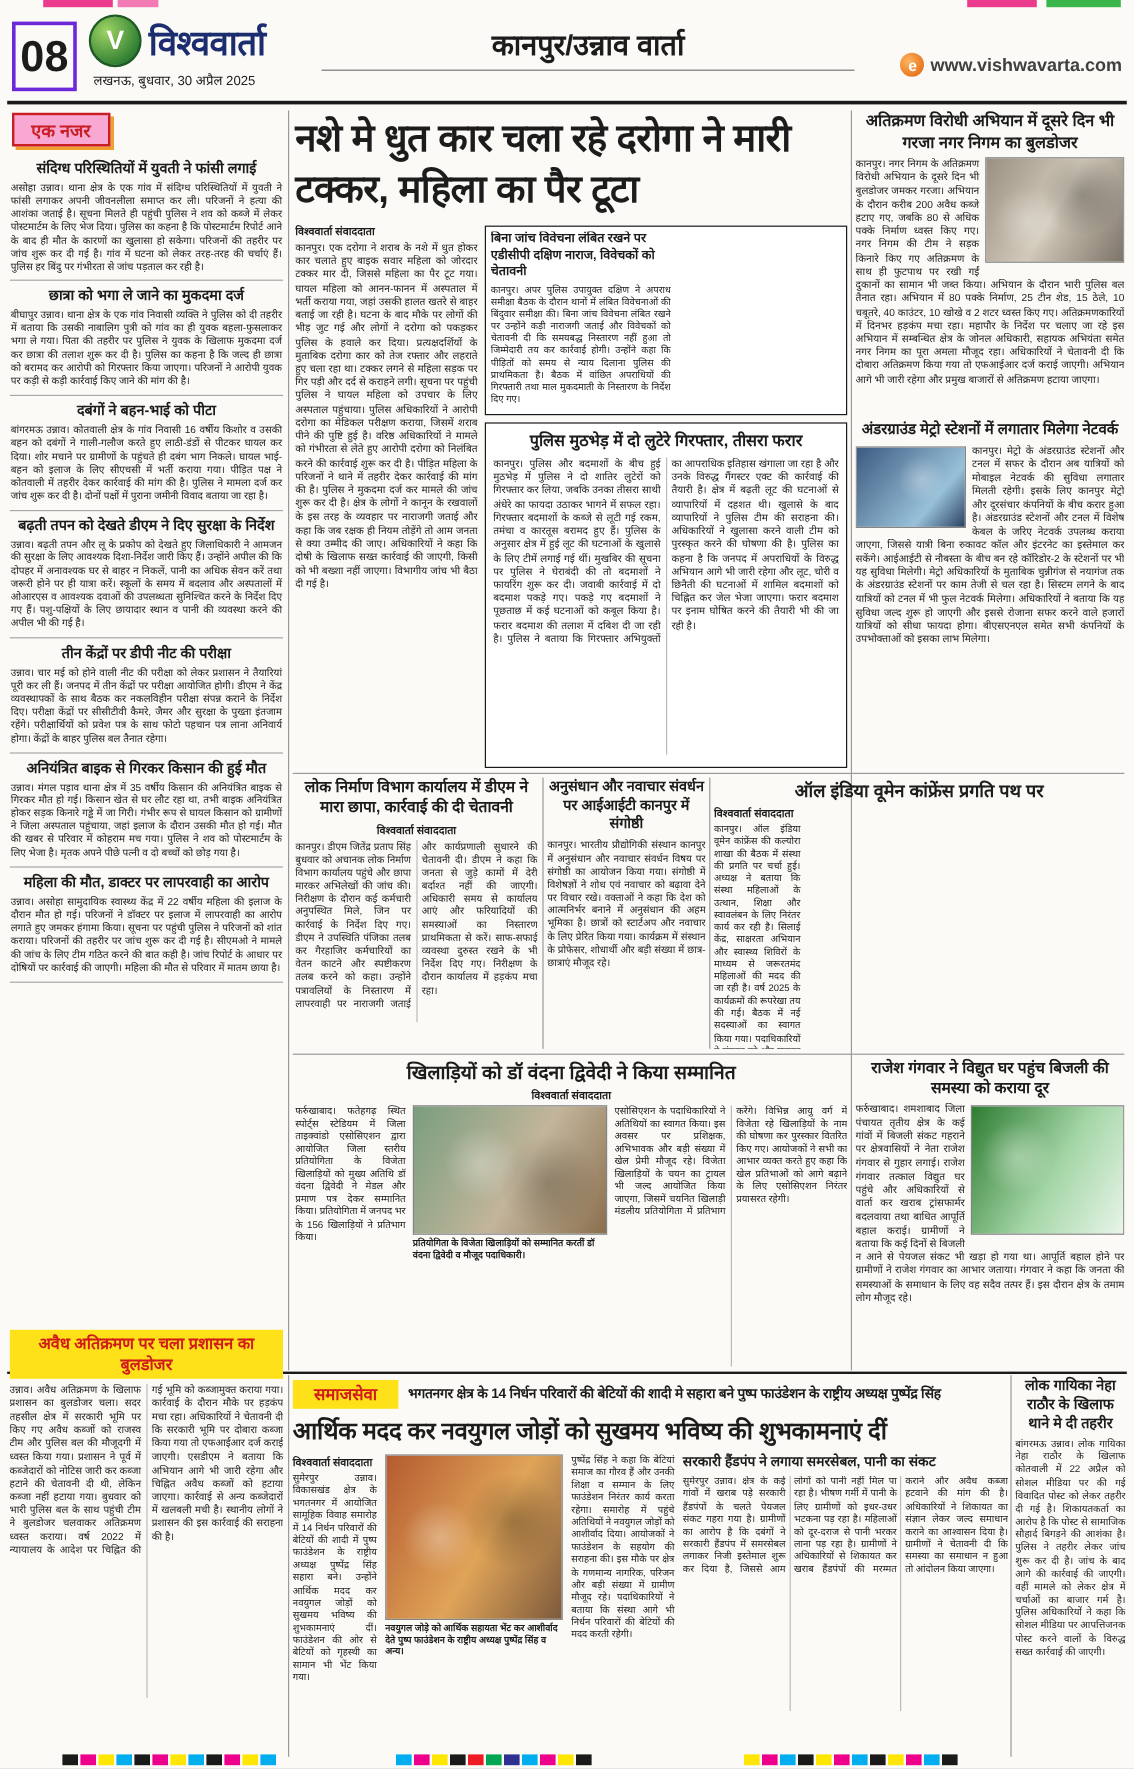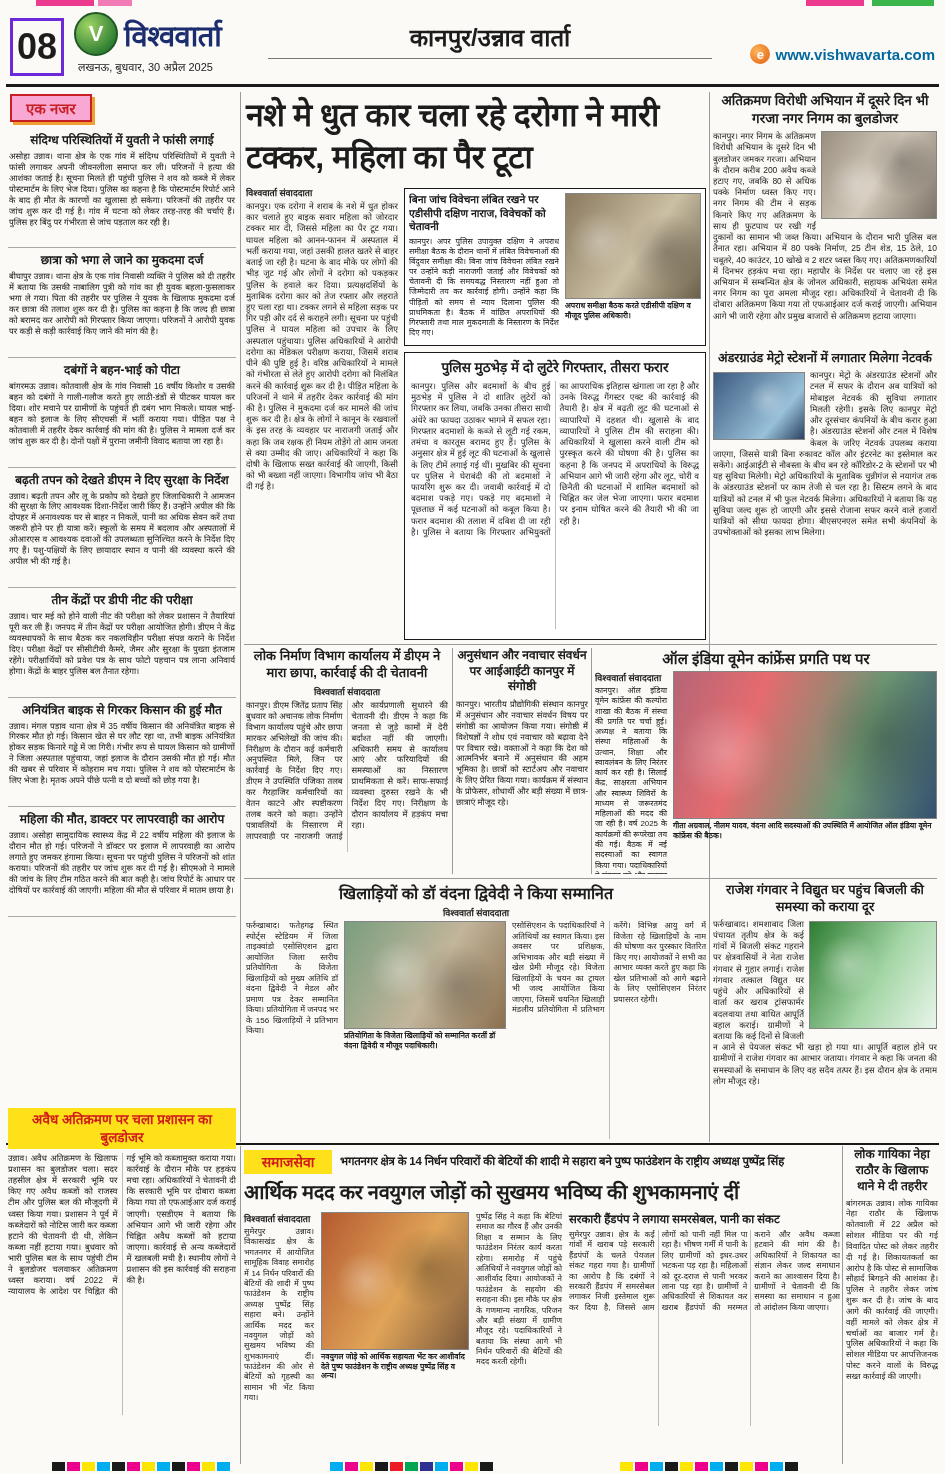--- a/index.html
+++ b/index.html
@@ -18,21 +18,21 @@
   #pagenum { left:10px; top:18px; width:54px; height:58px; border:3px solid #6d28d9; display:flex; align-items:center; justify-content:center; font-size:36px; font-weight:800; }
   #brand { left:74px; top:12px; width:230px; }
   #brand .brand-row { display:flex; align-items:center; gap:6px; }
   .logo-circle { width:44px; height:44px; border-radius:50%; background:radial-gradient(circle at 32% 30%, #9ed463, #2e7d32 75%); border:2px solid #1f5a26; color:#fff; display:flex; align-items:center; justify-content:center; font-size:22px; font-weight:800; }
   #paper-name { font-size:29px; font-weight:800; color:#1b2d6e; letter-spacing:-0.5px; }
   #edition-line { font-size:11px; color:#222; margin-top:3px; padding-left:4px; }
   #section-title { left:280px; top:20px; width:420px; text-align:center; font-size:24px; font-weight:800; }
   #section-rule { left:268px; top:58px; width:444px; height:1px; background:#777; }
   #site { right:10px; top:44px; display:flex; align-items:center; gap:5px; }
   .site-logo { width:20px; height:20px; border-radius:50%; background:radial-gradient(circle at 35% 35%, #ffb45e, #e87722 70%); color:#fff; font-weight:800; font-size:13px; display:flex; align-items:center; justify-content:center; }
-  #site-url { font-size:15px; font-weight:800; color:#0369a1; }
+  #site-url { font-size:15px; font-weight:800; color:#404040; }
   #header-rule { left:6px; top:84px; width:933px; height:3px; background:#1a1a1a; }
 
   
   .vrule { position:absolute; width:1px; background:#9a9a9a; }
   .hrule { position:absolute; height:1px; background:#9a9a9a; }
   #vrule-left  { left:240px; top:92px; height:1050px; }
   #vrule-right { left:709px; top:92px; height:1050px; }
   #vrule-m1 { left:452px; top:648px; height:226px; }
   #vrule-m2 { left:591px; top:648px; height:226px; }
   #hrule-mid1 { left:244px; top:644px; width:693px; }
@@ -43,21 +43,21 @@
 
   
   .body-text { font-size:8.5px; line-height:1.32; text-align:justify; color:#1d1d1d; }
   .byline { font-weight:800; font-size:9px; margin-bottom:2px; }
   .caption { font-size:7.7px; font-weight:700; line-height:1.25; margin-top:2px; }
   .photo { border:1px solid #858585; }
 
   
   #eknazar { left:8px; top:92px; width:228px; height:1050px; overflow:hidden; }
   .eknazar-label { display:inline-block; border:2px solid #c81f25; background:#f9a8d4; color:#c81f25; font-weight:800; font-size:15px; padding:2px 14px; box-shadow:3px 3px 0 #f0a030; margin:2px 0 6px 2px; }
-  .brief { border-bottom:1px solid #a8a8a8; padding:5px 1px 20px; }
+  .brief { border-bottom:1px solid #a8a8a8; padding:5px 1px 6px; }
   .brief h3 { font-size:12px; font-weight:800; text-align:center; line-height:1.25; margin-bottom:3px; }
   .brief p { font-size:8.4px; line-height:1.3; text-align:justify; }
 
   
   #lead-headline { left:246px; top:94px; width:460px; font-size:32px; line-height:1.32; font-weight:800; letter-spacing:-0.5px; }
   #lead-body { left:246px; top:186px; width:152px; height:452px; overflow:hidden; }
 
   
   #adcp-box { left:404px; top:188px; width:302px; height:158px; border:1.5px solid #1a1a1a; padding:4px; display:flex; gap:6px; background:#fff; }
   .adcp-left { width:150px; overflow:hidden; }
@@ -234,24 +234,20 @@
   <div class="abs" id="lead-body">
     <div class="byline">विश्ववार्ता संवाददाता</div>
     <p class="body-text">कानपुर। एक दरोगा ने शराब के नशे में धुत होकर कार चलाते हुए बाइक सवार महिला को जोरदार टक्कर मार दी, जिससे महिला का पैर टूट गया। घायल महिला को आनन-फानन में अस्पताल में भर्ती कराया गया, जहां उसकी हालत खतरे से बाहर बताई जा रही है। घटना के बाद मौके पर लोगों की भीड़ जुट गई और लोगों ने दरोगा को पकड़कर पुलिस के हवाले कर दिया। प्रत्यक्षदर्शियों के मुताबिक दरोगा कार को तेज रफ्तार और लहराते हुए चला रहा था। टक्कर लगने से महिला सड़क पर गिर पड़ी और दर्द से कराहने लगी। सूचना पर पहुंची पुलिस ने घायल महिला को उपचार के लिए अस्पताल पहुंचाया। पुलिस अधिकारियों ने आरोपी दरोगा का मेडिकल परीक्षण कराया, जिसमें शराब पीने की पुष्टि हुई है। वरिष्ठ अधिकारियों ने मामले को गंभीरता से लेते हुए आरोपी दरोगा को निलंबित करने की कार्रवाई शुरू कर दी है। पीड़ित महिला के परिजनों ने थाने में तहरीर देकर कार्रवाई की मांग की है। पुलिस ने मुकदमा दर्ज कर मामले की जांच शुरू कर दी है। क्षेत्र के लोगों ने कानून के रखवालों के इस तरह के व्यवहार पर नाराजगी जताई और कहा कि जब रक्षक ही नियम तोड़ेंगे तो आम जनता से क्या उम्मीद की जाए। अधिकारियों ने कहा कि दोषी के खिलाफ सख्त कार्रवाई की जाएगी, किसी को भी बख्शा नहीं जाएगा। विभागीय जांच भी बैठा दी गई है।</p>
   </div>
 
   <div class="abs" id="adcp-box">
     <div class="adcp-left">
       <h4>बिना जांच विवेचना लंबित रखने पर एडीसीपी दक्षिण नाराज, विवेचकों को चेतावनी</h4>
       <p>कानपुर। अपर पुलिस उपायुक्त दक्षिण ने अपराध समीक्षा बैठक के दौरान थानों में लंबित विवेचनाओं की बिंदुवार समीक्षा की। बिना जांच विवेचना लंबित रखने पर उन्होंने कड़ी नाराजगी जताई और विवेचकों को चेतावनी दी कि समयबद्ध निस्तारण नहीं हुआ तो जिम्मेदारी तय कर कार्रवाई होगी। उन्होंने कहा कि पीड़ितों को समय से न्याय दिलाना पुलिस की प्राथमिकता है। बैठक में वांछित अपराधियों की गिरफ्तारी तथा माल मुकदमाती के निस्तारण के निर्देश दिए गए।</p>
     </div>
-    <div class="adcp-right">
-      <div class="photo photo-adcp"></div>
-      <div class="caption">अपराध समीक्षा बैठक करते एडीसीपी दक्षिण व मौजूद पुलिस अधिकारी।</div>
-    </div>
   </div>
 
   <div class="abs" id="encounter-box">
     <h4>पुलिस मुठभेड़ में दो लुटेरे गिरफ्तार, तीसरा फरार</h4>
     <div class="cols2 body-text" id="encounter-body">कानपुर। पुलिस और बदमाशों के बीच हुई मुठभेड़ में पुलिस ने दो शातिर लुटेरों को गिरफ्तार कर लिया, जबकि उनका तीसरा साथी अंधेरे का फायदा उठाकर भागने में सफल रहा। गिरफ्तार बदमाशों के कब्जे से लूटी गई रकम, तमंचा व कारतूस बरामद हुए हैं। पुलिस के अनुसार क्षेत्र में हुई लूट की घटनाओं के खुलासे के लिए टीमें लगाई गई थीं। मुखबिर की सूचना पर पुलिस ने घेराबंदी की तो बदमाशों ने फायरिंग शुरू कर दी। जवाबी कार्रवाई में दो बदमाश पकड़े गए। पकड़े गए बदमाशों ने पूछताछ में कई घटनाओं को कबूल किया है। फरार बदमाश की तलाश में दबिश दी जा रही है। पुलिस ने बताया कि गिरफ्तार अभियुक्तों का आपराधिक इतिहास खंगाला जा रहा है और उनके विरुद्ध गैंगस्टर एक्ट की कार्रवाई की तैयारी है। क्षेत्र में बढ़ती लूट की घटनाओं से व्यापारियों में दहशत थी। खुलासे के बाद व्यापारियों ने पुलिस टीम की सराहना की। अधिकारियों ने खुलासा करने वाली टीम को पुरस्कृत करने की घोषणा की है। पुलिस का कहना है कि जनपद में अपराधियों के विरुद्ध अभियान आगे भी जारी रहेगा और लूट, चोरी व छिनैती की घटनाओं में शामिल बदमाशों को चिह्नित कर जेल भेजा जाएगा। फरार बदमाश पर इनाम घोषित करने की तैयारी भी की जा रही है।</div>
   </div>
 
   <div class="abs" id="bulldozer">
     <h3>अतिक्रमण विरोधी अभियान में दूसरे दिन भी गरजा नगर निगम का बुलडोजर</h3>
     <div class="photo photo-bd"></div>
@@ -274,24 +270,20 @@
     <h3>अनुसंधान और नवाचार संवर्धन पर आईआईटी कानपुर में संगोष्ठी</h3>
     <p>कानपुर। भारतीय प्रौद्योगिकी संस्थान कानपुर में अनुसंधान और नवाचार संवर्धन विषय पर संगोष्ठी का आयोजन किया गया। संगोष्ठी में विशेषज्ञों ने शोध एवं नवाचार को बढ़ावा देने पर विचार रखे। वक्ताओं ने कहा कि देश को आत्मनिर्भर बनाने में अनुसंधान की अहम भूमिका है। छात्रों को स्टार्टअप और नवाचार के लिए प्रेरित किया गया। कार्यक्रम में संस्थान के प्रोफेसर, शोधार्थी और बड़ी संख्या में छात्र-छात्राएं मौजूद रहे।</p>
   </div>
 
   <div class="abs" id="aiwc">
     <h3>ऑल इंडिया वूमेन कांफ्रेंस प्रगति पथ पर</h3>
     <div class="aiwc-row">
       <div class="aiwc-text">
         <div class="byline">विश्ववार्ता संवाददाता</div>
         <p>कानपुर। ऑल इंडिया वूमेन कांफ्रेंस की कल्योरा शाखा की बैठक में संस्था की प्रगति पर चर्चा हुई। अध्यक्ष ने बताया कि संस्था महिलाओं के उत्थान, शिक्षा और स्वावलंबन के लिए निरंतर कार्य कर रही है। सिलाई केंद्र, साक्षरता अभियान और स्वास्थ्य शिविरों के माध्यम से जरूरतमंद महिलाओं की मदद की जा रही है। वर्ष 2025 के कार्यक्रमों की रूपरेखा तय की गई। बैठक में नई सदस्याओं का स्वागत किया गया। पदाधिकारियों ने संगठन को और मजबूत बनाने का संकल्प लिया।</p>
-      </div>
-      <div class="aiwc-photo-block">
-        <div class="photo photo-aiwc"></div>
-        <div class="caption">गीता अग्रवाल, नीलम यादव, वंदना आदि सदस्याओं की उपस्थिति में आयोजित ऑल इंडिया वूमेन कांफ्रेंस की बैठक।</div>
       </div>
     </div>
   </div>
 
   <div class="abs" id="players">
     <h3>खिलाड़ियों को डॉ वंदना द्विवेदी ने किया सम्मानित</h3>
     <div class="byline">विश्ववार्ता संवाददाता</div>
     <div class="players-row">
       <div class="pcolA">
         <p>फर्रुखाबाद। फतेहगढ़ स्थित स्पोर्ट्स स्टेडियम में जिला ताइक्वांडो एसोसिएशन द्वारा आयोजित जिला स्तरीय प्रतियोगिता के विजेता खिलाड़ियों को मुख्य अतिथि डॉ वंदना द्विवेदी ने मेडल और प्रमाण पत्र देकर सम्मानित किया। प्रतियोगिता में जनपद भर के 156 खिलाड़ियों ने प्रतिभाग किया।</p>

